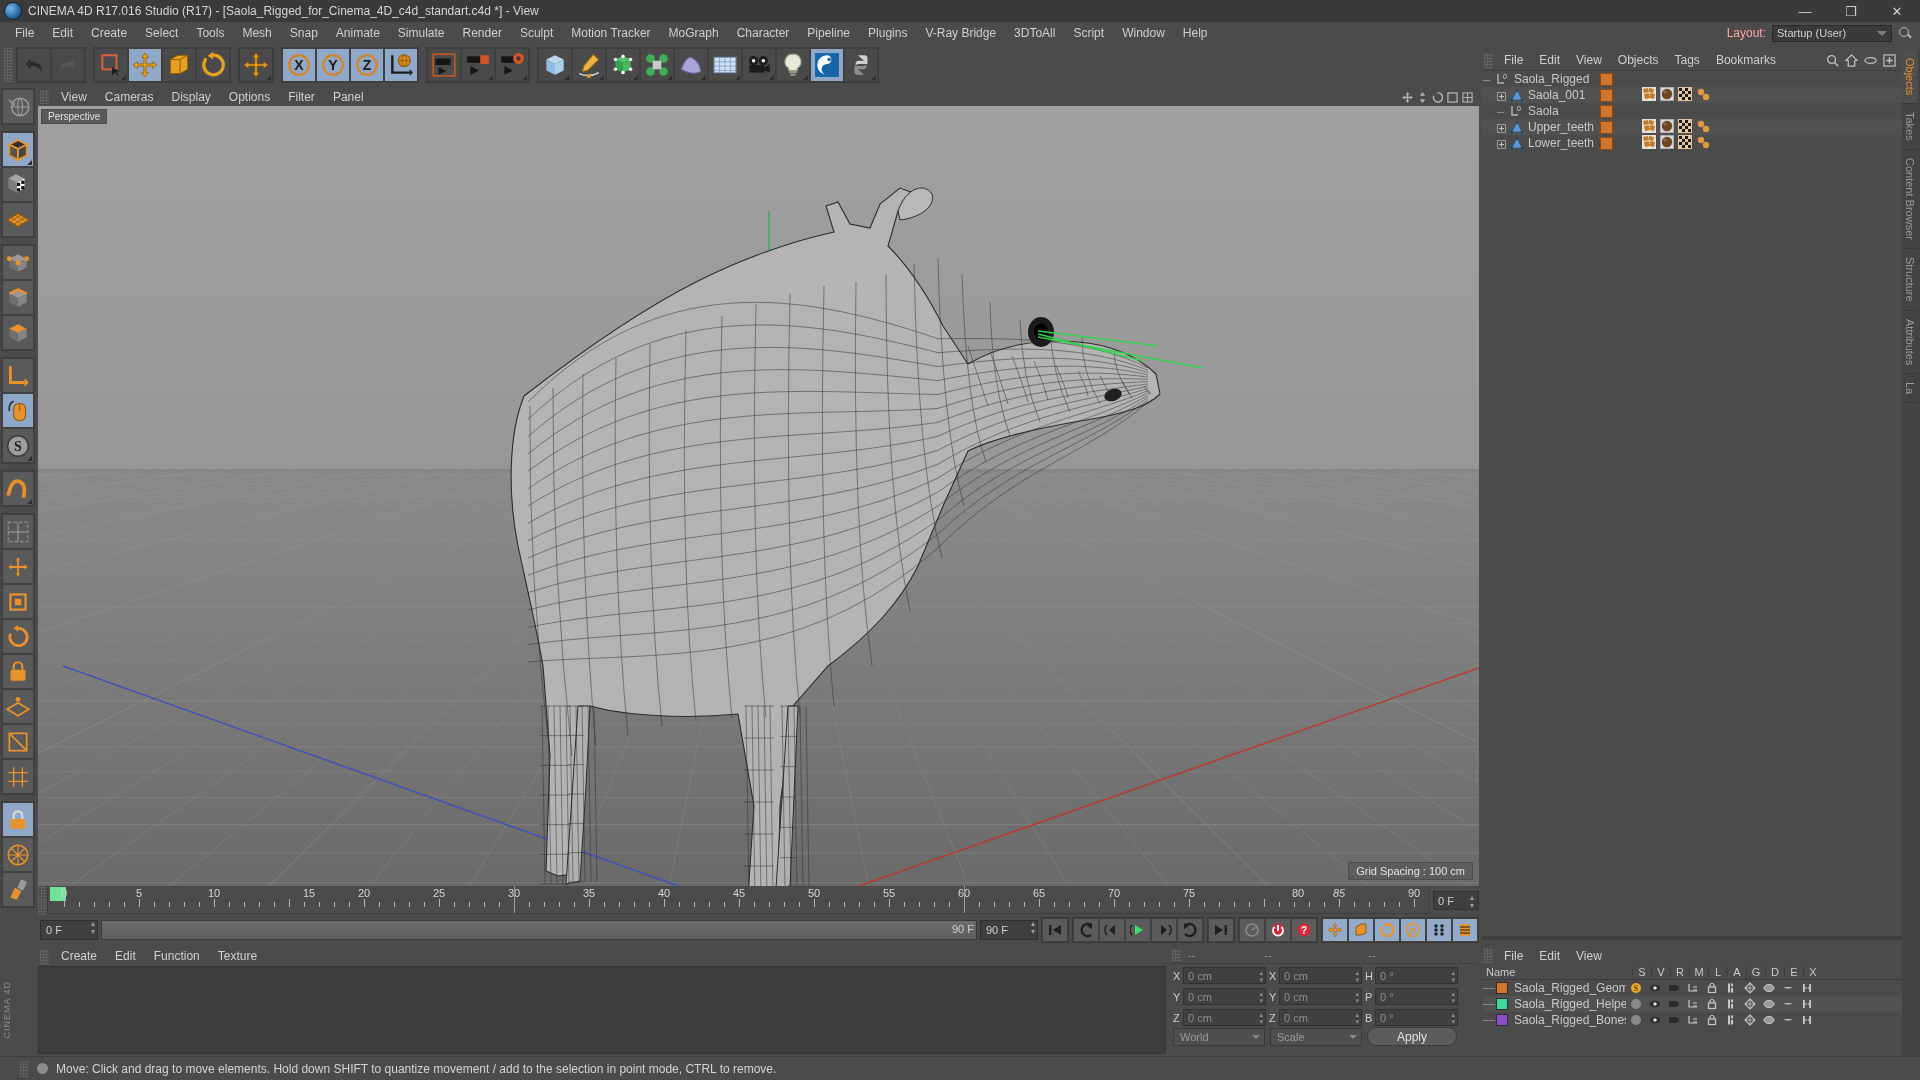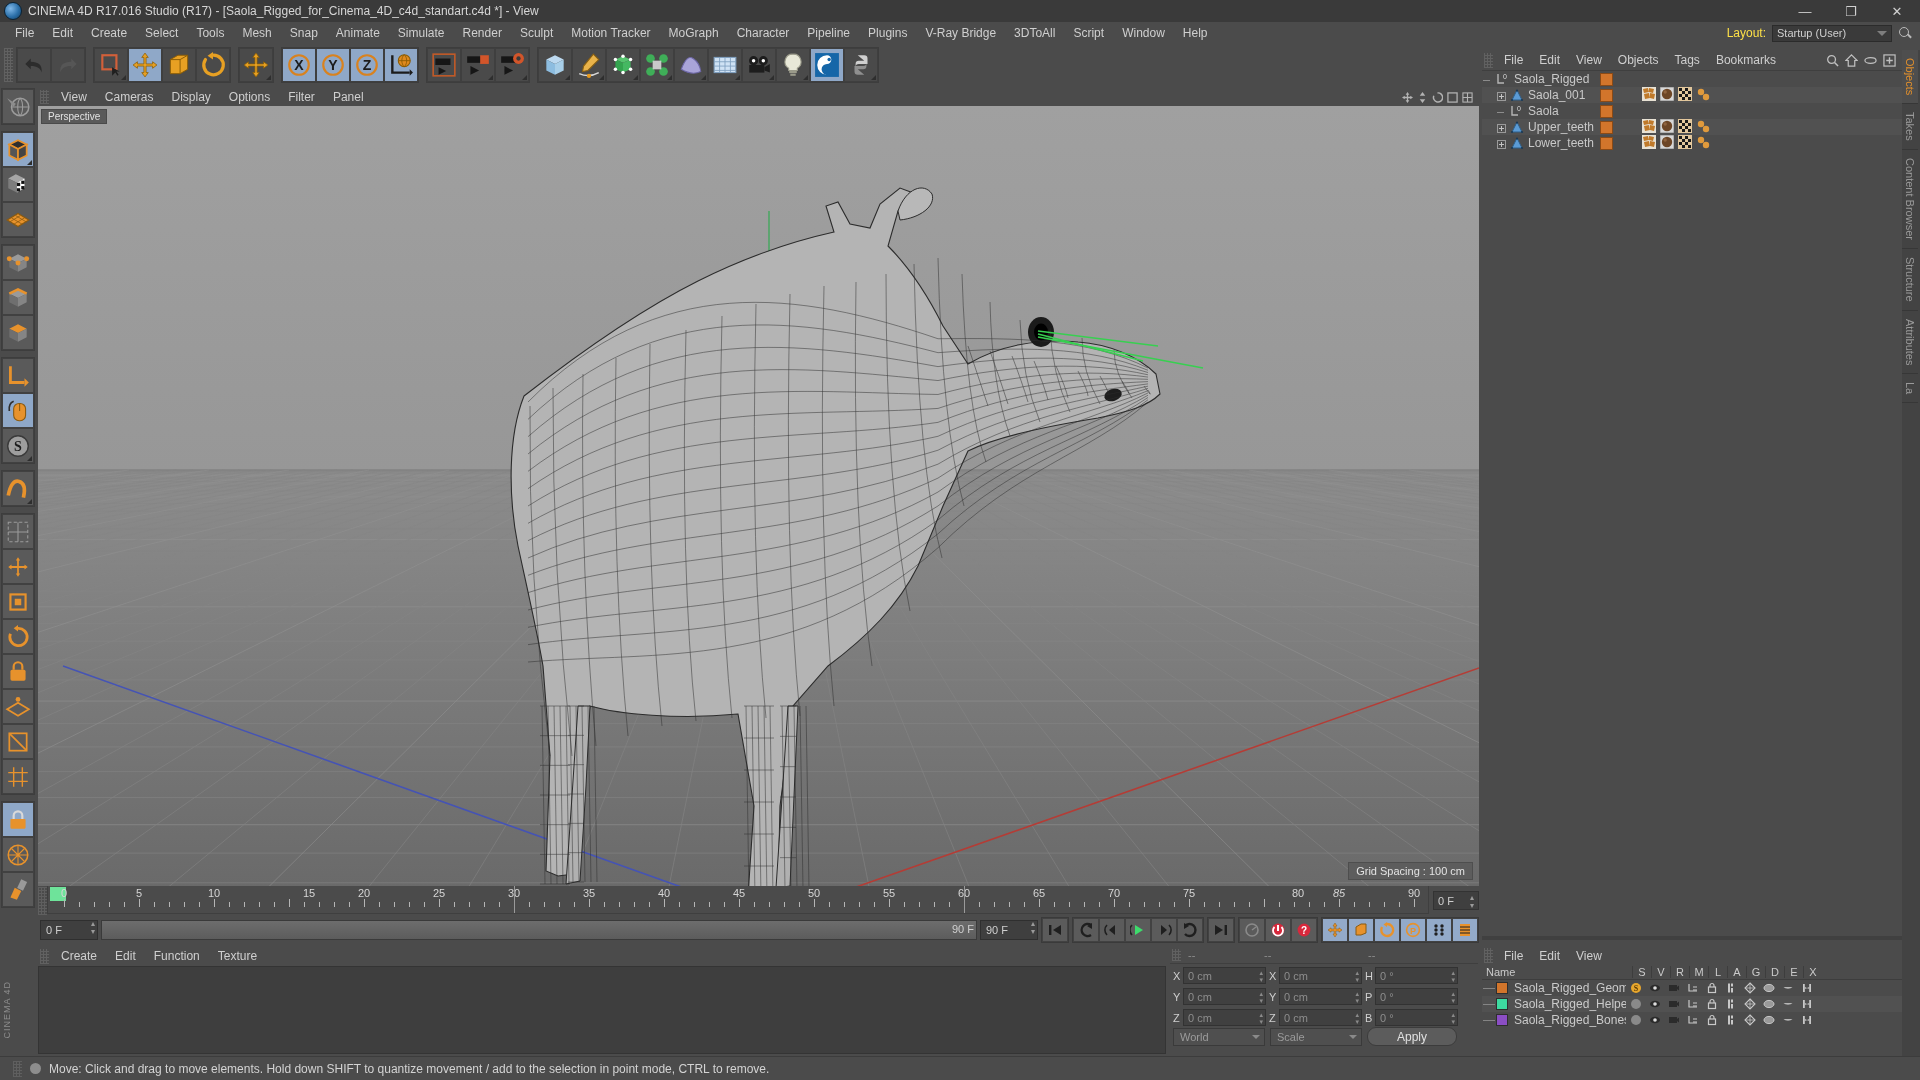--- a/index.html
+++ b/index.html
@@ -16,21 +16,21 @@
   .tb-title { font-size:12px; color:#d6d6d6; white-space:nowrap; }
   .tb-btns { margin-left:auto; display:flex; height:22px; }
   .tb-btn { width:46px; height:22px; display:flex; align-items:center; justify-content:center;
     color:#d0d0d0; font-size:13px; }
 
   
   .menubar { position:absolute; top:22px; left:0; width:1920px; height:22px;
     background:#4b4b4b; display:flex; align-items:center; padding-left:6px; }
   .menuitem { padding:2px 9px; font-size:12px; color:#cfcfcf; white-space:nowrap; }
   .layoutwrap { margin-left:auto; display:flex; align-items:center; gap:6px; padding-right:8px; }
-  .layoutlabel { font-size:12px; color:#fde047; }
+  .layoutlabel { font-size:12px; color:#fca5a5; }
   .layoutsel { width:120px; height:17px; background:#3a3a3a; border:1px solid #2b2b2b;
     display:flex; align-items:center; padding:0 4px; font-size:11px; color:#cfcfcf;
     position:relative; }
   .layoutsel .car { position:absolute; right:4px; top:5px; width:0;height:0;
     border-left:5px solid transparent; border-right:5px solid transparent; border-top:5px solid #7e7e7e;}
   .magn { width:14px; height:14px; position:relative; }
   .magn::before { content:""; position:absolute; left:1px; top:1px; width:8px; height:8px;
     border:1.5px solid #b9b9b9; border-radius:50%; }
   .magn::after { content:""; position:absolute; left:9px; top:9px; width:5px; height:1.5px;
     background:#b9b9b9; transform:rotate(45deg); }
@@ -170,21 +170,21 @@
   .laycell { width:19px; display:flex; align-items:center; justify-content:center; }
 
   
   .rtabs { position:absolute; top:50px; right:0; width:18px; height:1006px; background:#434343;}
   .rtab { writing-mode:vertical-rl; text-align:center; font-size:11px; color:#9a9a9a;
     padding:8px 2px; border-bottom:1px solid #373737; }
   .rtab.on { color:#e3902c; background:#4e4e4e; }
 
   
   .statusbar { position:absolute; bottom:0; left:0; width:1920px; height:24px;
-    background:#4b4b4b; display:flex; align-items:center; gap:8px; padding-left:13px;
+    background:#4b4b4b; display:flex; align-items:center; gap:8px; padding-left:20px;
     border-top:1px solid #3c3c3c;text-align:center;}
   .stgrip { width:9px; height:16px;
     background-image:repeating-linear-gradient(0deg,#6d6d6d 0 1px,transparent 1px 3px),
                      repeating-linear-gradient(90deg,#6d6d6d 0 1px,transparent 1px 3px); opacity:.6;}
   .stdot { width:11px; height:11px; border-radius:50%; background:#8d8d8d; }
   .sttext { font-size:12px; color:#d3d3d3; }
 </style>
 </head>
 <body>
 

